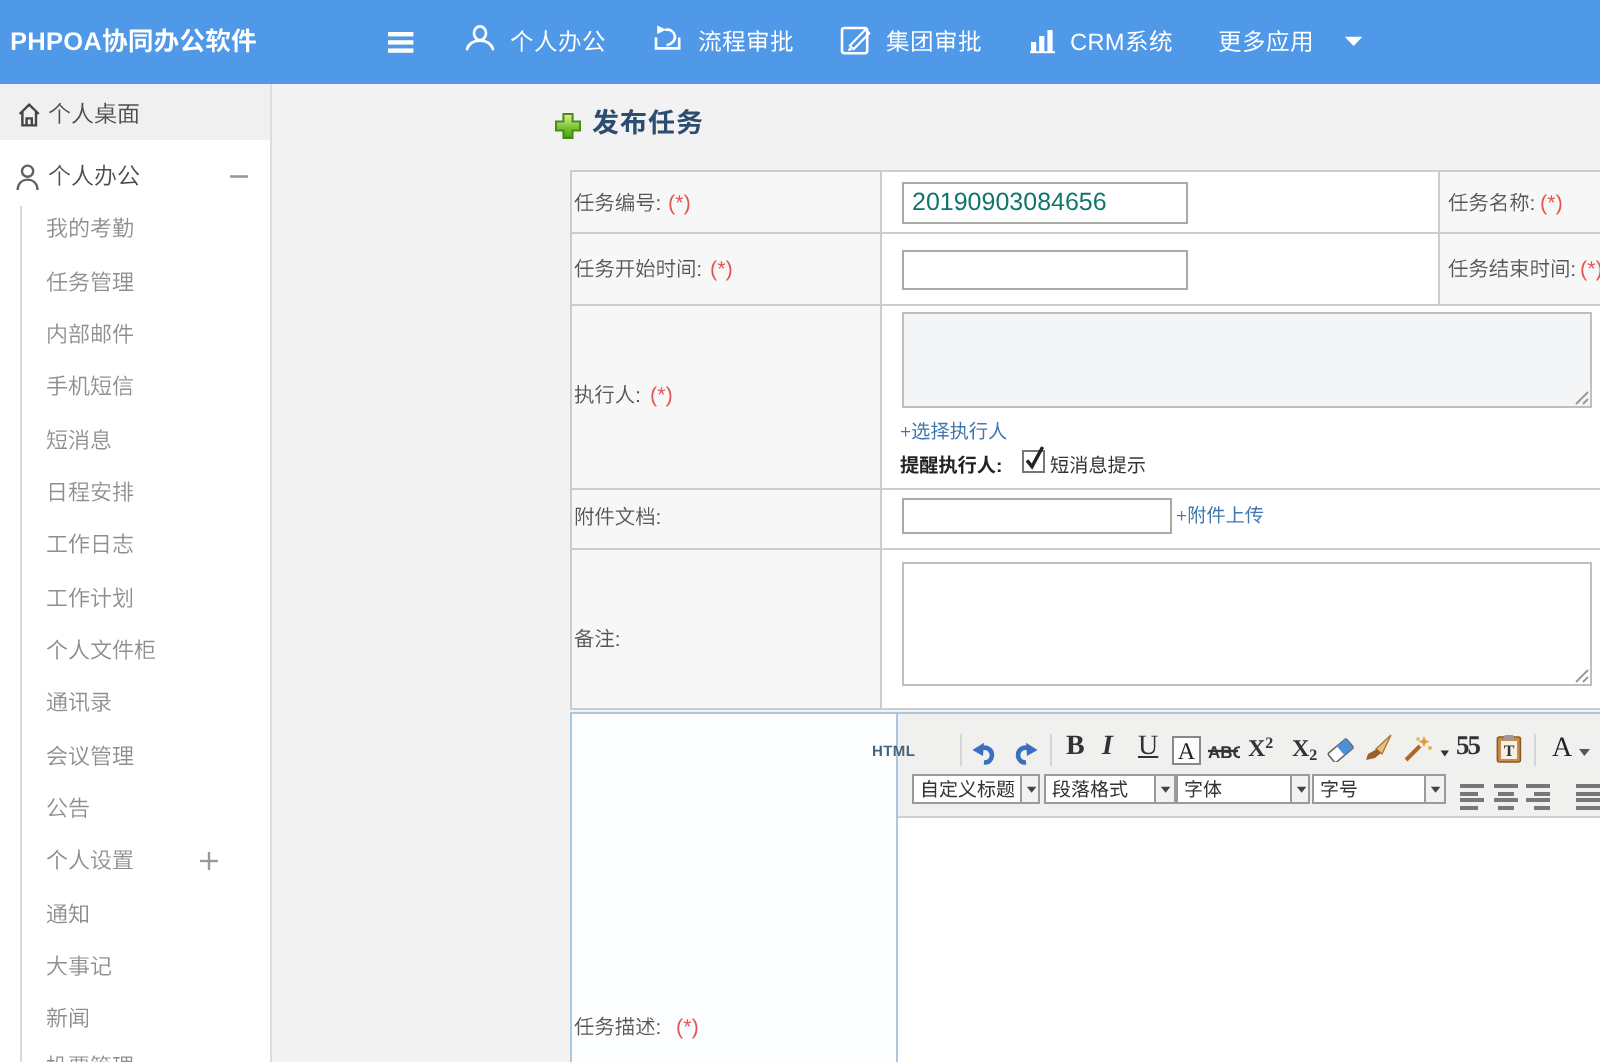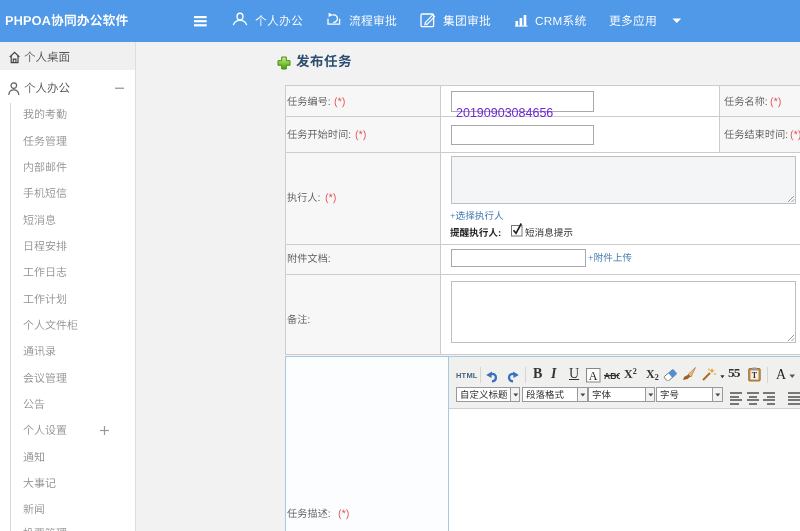--- a/index.html
+++ b/index.html
@@ -184,21 +184,21 @@
 <svg style="position:absolute;left:325px;top:189.3px" width="14" height="15">
     <path transform="translate(0,12)" d="M0.7 -2.8Q0.7 -4.3 1.1 -5.5Q1.6 -6.8 2.6 -7.8H3.5Q2.5 -6.7 2.1 -5.5Q1.6 -4.3 1.6 -2.8Q1.6 -1.3 2.1 -0.1Q2.5 1.1 3.5 2.2H2.6Q1.6 1.2 1.1 -0.1Q0.7 -1.3 0.7 -2.8Z M6 -5.9 7.4 -6.4 7.6 -5.7 6.2 -5.3 7.1 -4 6.5 -3.6 5.7 -5 4.9 -3.7 4.3 -4 5.3 -5.3 3.8 -5.7 4 -6.4 5.4 -5.9 5.4 -7.4H6.1Z M10.7 -2.8Q10.7 -1.3 10.3 0Q9.8 1.2 8.8 2.2H7.9Q8.9 1.1 9.3 -0.1Q9.8 -1.3 9.8 -2.8Q9.8 -4.3 9.3 -5.5Q8.9 -6.7 7.9 -7.8H8.8Q9.8 -6.8 10.3 -5.5Q10.7 -4.3 10.7 -2.8Z" fill="#e05555"></path>
   </svg>
 <svg style="position:absolute;left:287px;top:251.3px" width="46" height="14">
     <path transform="translate(0,11)" d="M5.9 -4.2C6.2 -3.5 6.7 -2.5 6.9 -1.9L7.5 -2.2C7.3 -2.8 6.8 -3.7 6.4 -4.5ZM8.2 -8.4V-6.2H5.6V-5.5H8.2V-0.1C8.2 0.1 8.1 0.1 8 0.1C7.8 0.1 7.3 0.1 6.8 0.1C6.9 0.3 7 0.6 7 0.8C7.8 0.8 8.2 0.8 8.5 0.7C8.8 0.5 8.9 0.3 8.9 -0.1V-5.5H9.8V-6.2H8.9V-8.4ZM5.3 -8.5C4.8 -7 4.1 -5.6 3.2 -4.6C3.4 -4.5 3.6 -4.2 3.7 -4C3.9 -4.4 4.2 -4.7 4.5 -5.2V0.7H5.1V-6.3C5.4 -7 5.7 -7.7 5.9 -8.4ZM0.9 -8.1V0.8H1.5V-7.5H2.8C2.6 -6.8 2.3 -5.8 2 -5C2.7 -4.2 2.9 -3.5 2.9 -2.9C2.9 -2.5 2.8 -2.2 2.7 -2.1C2.6 -2.1 2.5 -2 2.4 -2C2.2 -2 2.1 -2 1.8 -2C1.9 -1.9 2 -1.6 2 -1.4C2.2 -1.4 2.4 -1.4 2.6 -1.4C2.8 -1.5 3 -1.5 3.1 -1.6C3.4 -1.8 3.5 -2.3 3.5 -2.8C3.5 -3.5 3.3 -4.2 2.6 -5.1C3 -6 3.3 -7 3.6 -7.9L3.2 -8.1L3.1 -8.1Z M13.4 -3.4V-2.8H16.4V0.8H17.1V-2.8H19.9V-3.4H17.1V-5.8H19.5V-6.4H17.1V-8.4H16.4V-6.4H14.9C15.1 -6.9 15.2 -7.4 15.3 -7.9L14.6 -8C14.4 -6.7 14 -5.4 13.4 -4.5C13.5 -4.4 13.8 -4.3 14 -4.2C14.2 -4.6 14.5 -5.2 14.7 -5.8H16.4V-3.4ZM13 -8.5C12.4 -7 11.5 -5.4 10.5 -4.4C10.7 -4.2 10.9 -3.9 10.9 -3.7C11.3 -4.1 11.6 -4.5 11.9 -5V0.8H12.6V-6.1C13 -6.8 13.3 -7.6 13.6 -8.3Z M24.7 -8.4C25.1 -7.9 25.4 -7.2 25.5 -6.8L26.3 -7C26.1 -7.5 25.8 -8.1 25.4 -8.6ZM20.9 -6.7V-6.1H22.5C23.1 -4.5 23.9 -3.1 25 -2C23.9 -1.1 22.5 -0.4 20.8 0.1C20.9 0.3 21.1 0.6 21.2 0.8C22.9 0.2 24.4 -0.5 25.5 -1.6C26.7 -0.5 28.1 0.3 29.8 0.7C29.9 0.5 30.1 0.3 30.2 0.1C28.6 -0.3 27.2 -1.1 26.1 -2C27.1 -3.1 27.9 -4.4 28.5 -6.1H30.1V-6.7ZM25.5 -2.5C24.5 -3.5 23.8 -4.7 23.2 -6.1H27.7C27.2 -4.6 26.5 -3.5 25.5 -2.5Z M39.3 -7.9C39.1 -7.1 38.6 -6.1 38.3 -5.4L38.8 -5.3C39.2 -5.9 39.6 -6.9 40 -7.7ZM34.7 -7.7C35 -6.9 35.4 -5.9 35.6 -5.3L36.2 -5.5C36 -6.2 35.6 -7.1 35.2 -7.9ZM32.6 -8.6V-6.3H31.1V-5.7H32.5C32.2 -4.3 31.5 -2.6 30.9 -1.7C31 -1.6 31.2 -1.3 31.3 -1.1C31.8 -1.8 32.2 -3 32.6 -4.2V0.8H33.3V-4.5C33.6 -3.9 34 -3.3 34.1 -2.9L34.6 -3.5C34.4 -3.8 33.5 -5 33.3 -5.3V-5.7H34.6V-6.3H33.3V-8.6ZM34.4 -0.6V0H39.2V0.7H39.9V-4.8H37.6V-8.5H37V-4.8H34.6V-4.1H39.2V-2.7H34.7V-2.1H39.2V-0.6Z M41.7 -4.4V-5.4H42.7V-4.4ZM41.7 0V-1H42.7V0Z" fill="#555555"></path>
   </svg>
 <svg style="position:absolute;left:287px;top:312.3px" width="26" height="14">
     <path transform="translate(0,11)" d="M7.1 -7.1C6.6 -6.5 5.9 -6 5.1 -5.6C4.4 -6 3.8 -6.4 3.3 -6.9L3.4 -7.1ZM3.8 -8.6C3.3 -7.7 2.3 -6.7 0.8 -5.9C1 -5.8 1.2 -5.6 1.3 -5.4C1.9 -5.8 2.4 -6.1 2.9 -6.5C3.3 -6 3.8 -5.6 4.4 -5.3C3.1 -4.7 1.7 -4.4 0.3 -4.2C0.4 -4 0.6 -3.7 0.6 -3.5C2.1 -3.8 3.7 -4.2 5.1 -4.9C6.4 -4.3 7.9 -3.9 9.5 -3.7C9.6 -3.9 9.8 -4.1 9.9 -4.3C8.4 -4.5 7 -4.8 5.8 -5.3C6.8 -5.9 7.6 -6.6 8.2 -7.4L7.8 -7.7L7.6 -7.7H4C4.2 -7.9 4.4 -8.2 4.5 -8.4ZM2.5 -1.4H4.7V-0.1H2.5ZM2.5 -1.9V-3H4.7V-1.9ZM7.7 -1.4V-0.1H5.4V-1.4ZM7.7 -1.9H5.4V-3H7.7ZM1.8 -3.7V0.8H2.5V0.5H7.7V0.8H8.4V-3.7Z M11.2 -7.9C11.8 -7.6 12.7 -7.1 13.1 -6.8L13.5 -7.4C13.1 -7.7 12.2 -8.1 11.6 -8.4ZM10.6 -5.1C11.3 -4.8 12.1 -4.3 12.5 -4L12.9 -4.6C12.5 -4.9 11.6 -5.3 11 -5.6ZM10.9 0.2 11.5 0.7C12.1 -0.3 12.8 -1.6 13.4 -2.6L12.9 -3.1C12.3 -1.9 11.5 -0.6 10.9 0.2ZM15.8 -8.4C16.1 -7.8 16.5 -7.1 16.7 -6.7L17.3 -6.9C17.2 -7.4 16.8 -8.1 16.4 -8.6ZM13.6 -6.6V-5.9H16.3V-3.6H14V-2.9H16.3V-0.2H13.2V0.5H20V-0.2H17V-2.9H19.4V-3.6H17V-5.9H19.7V-6.6Z M21.3 -4.4V-5.4H22.3V-4.4ZM21.3 0V-1H22.3V0Z" fill="#555555"></path>
   </svg>
 <div style="position:absolute;left:451px;top:91px;width:143px;height:20.5px;background:#fff;border:1px solid #a9a9a9;box-sizing:border-box;"></div>
-<div style="position:absolute;left:456px;top:93.5px;font:normal 12.5px 'Liberation Sans', sans-serif;color:#6d28d9;white-space:nowrap;margin-top:12px;">20190903084656</div>
+<div style="position:absolute;left:456px;top:93.5px;font:normal 12.5px 'Liberation Sans', sans-serif;color:#0f766e;white-space:nowrap;">20190903084656</div>
 <div style="position:absolute;left:451px;top:125px;width:143px;height:20px;background:#fff;border:1px solid #a9a9a9;box-sizing:border-box;"></div>
 <div style="position:absolute;left:451px;top:155.5px;width:345px;height:48px;background:#f4f5f6;border:1px solid #bcc0c4;box-sizing:border-box;"></div>
 <svg style="position:absolute;left:787px;top:194.5px" width="8" height="8" stroke="#999" stroke-width="1">
     <line x1="7" y1="1" x2="1" y2="7"></line>
     <line x1="7" y1="4.5" x2="4.5" y2="7"></line>
   </svg>
 <svg style="position:absolute;left:450px;top:207.8px" width="56" height="13">
     <path transform="translate(0,11)" d="M3.1 -2.9V-0.8H2.5V-2.9H0.5V-3.5H2.5V-5.5H3.1V-3.5H5.1V-2.9Z M6.2 -7.3C6.7 -6.9 7.4 -6.2 7.7 -5.7L8.3 -6.2C8 -6.6 7.3 -7.3 6.7 -7.7ZM9.9 -7.8C9.7 -6.9 9.3 -6.1 8.7 -5.5C8.9 -5.4 9.2 -5.2 9.4 -5.1C9.6 -5.4 9.8 -5.7 10 -6.1H11.4V-4.7H8.7V-4.1H10.4C10.3 -2.8 9.9 -1.9 8.4 -1.4C8.6 -1.2 8.8 -1 8.9 -0.8C10.5 -1.4 11 -2.5 11.1 -4.1H12.1V-1.8C12.1 -1.1 12.3 -0.9 13 -0.9C13.2 -0.9 13.8 -0.9 13.9 -0.9C14.6 -0.9 14.7 -1.2 14.8 -2.4C14.6 -2.5 14.3 -2.6 14.2 -2.7C14.2 -1.7 14.1 -1.6 13.9 -1.6C13.7 -1.6 13.2 -1.6 13.1 -1.6C12.9 -1.6 12.8 -1.6 12.8 -1.8V-4.1H14.7V-4.7H12.1V-6.1H14.3V-6.7H12.1V-8H11.4V-6.7H10.3C10.4 -7 10.5 -7.3 10.6 -7.6ZM8 -4.4H6.1V-3.7H7.3V-0.8C6.9 -0.6 6.5 -0.3 6 0.1L6.5 0.8C7.1 0.2 7.6 -0.3 7.9 -0.3C8.2 -0.3 8.4 0 8.8 0.2C9.5 0.6 10.3 0.7 11.4 0.7C12.3 0.7 13.9 0.6 14.7 0.6C14.7 0.3 14.8 0 14.9 -0.2C13.9 -0.1 12.5 0 11.4 0C10.4 0 9.6 -0.1 9 -0.4C8.5 -0.7 8.3 -0.9 8 -1Z M16.9 -8.1V-6.1H15.6V-5.5H16.9V-3.4C16.4 -3.3 15.9 -3.1 15.6 -3L15.7 -2.3L16.9 -2.7V-0.1C16.9 0 16.9 0 16.7 0.1C16.6 0.1 16.3 0.1 15.8 0C15.9 0.2 16 0.5 16.1 0.7C16.7 0.7 17 0.7 17.3 0.6C17.5 0.5 17.6 0.3 17.6 -0.1V-2.9L18.7 -3.3L18.6 -4L17.6 -3.6V-5.5H18.7V-6.1H17.6V-8.1ZM22.9 -6.9C22.6 -6.4 22.1 -6 21.6 -5.6C21.1 -6 20.6 -6.4 20.3 -6.9ZM19 -7.6V-6.9H19.6C20 -6.3 20.4 -5.7 21 -5.2C20.3 -4.8 19.4 -4.4 18.6 -4.2C18.7 -4.1 18.9 -3.8 19 -3.6C19.9 -3.9 20.7 -4.3 21.5 -4.8C22.3 -4.3 23.2 -3.9 24.1 -3.6C24.2 -3.8 24.4 -4.1 24.6 -4.2C23.7 -4.4 22.8 -4.8 22.1 -5.2C22.9 -5.8 23.5 -6.5 23.9 -7.3L23.5 -7.6L23.4 -7.6ZM21.2 -4V-3.1H19.2V-2.5H21.2V-1.5H18.7V-0.8H21.2V0.8H21.9V-0.8H24.4V-1.5H21.9V-2.5H23.7V-3.1H21.9V-4Z M26.5 -8.1V-6H25.3V-5.4H26.5V-3.3L25.1 -2.9L25.3 -2.2L26.5 -2.6V-0.1C26.5 0 26.4 0.1 26.3 0.1C26.2 0.1 25.8 0.1 25.4 0.1C25.5 0.3 25.6 0.6 25.6 0.8C26.2 0.8 26.6 0.7 26.8 0.6C27.1 0.5 27.2 0.3 27.2 -0.1V-2.8L28.3 -3.2L28.2 -3.9L27.2 -3.6V-5.4H28.2V-6H27.2V-8.1ZM29.8 -8.1C29.9 -7.3 29.9 -6.7 29.9 -6H28.4V-5.3H29.9C29.8 -4.7 29.8 -4.1 29.7 -3.5L28.8 -4L28.4 -3.6C28.8 -3.3 29.2 -3.1 29.6 -2.9C29.3 -1.5 28.6 -0.5 27.4 0.2C27.6 0.3 27.9 0.7 28 0.8C29.2 0 29.8 -1.1 30.2 -2.5C30.7 -2.1 31.2 -1.8 31.5 -1.6L31.9 -2.1C31.5 -2.4 31 -2.8 30.3 -3.2C30.4 -3.8 30.5 -4.5 30.5 -5.3H32C32 -1.5 31.9 0.8 33.1 0.8C33.7 0.8 34 0.4 34.1 -0.9C33.9 -0.9 33.6 -1.1 33.4 -1.2C33.4 -0.2 33.3 0.1 33.2 0.1C32.6 0.1 32.6 -2 32.7 -6H30.6C30.6 -6.7 30.6 -7.3 30.6 -8.1Z M38.6 -7.5V-6.8H43.3V-7.5ZM37 -8.1C36.5 -7.4 35.5 -6.5 34.7 -6C34.9 -5.8 35.1 -5.6 35.2 -5.4C36 -6 37 -7 37.7 -7.8ZM38.2 -4.8V-4.1H41.4V-0.2C41.4 0 41.3 0 41.1 0C41 0.1 40.3 0.1 39.6 0C39.7 0.2 39.8 0.5 39.9 0.7C40.8 0.7 41.4 0.7 41.7 0.6C42 0.5 42.1 0.3 42.1 -0.2V-4.1H43.6V-4.8ZM37.4 -6C36.7 -4.9 35.6 -3.8 34.6 -3.1C34.8 -2.9 35 -2.6 35.2 -2.5C35.5 -2.8 35.9 -3.1 36.2 -3.5V0.8H37V-4.3C37.4 -4.8 37.7 -5.3 38 -5.8Z M48.4 -8C48.4 -6.6 48.4 -1.9 44.4 0.2C44.6 0.3 44.9 0.5 45 0.7C47.4 -0.5 48.4 -2.7 48.8 -4.6C49.3 -2.8 50.3 -0.4 52.7 0.7C52.9 0.5 53.1 0.2 53.3 0.1C49.9 -1.4 49.3 -5.5 49.1 -6.6C49.2 -7.2 49.2 -7.7 49.2 -8Z" fill="#4077ad"></path>
   </svg>
 <svg style="position:absolute;left:450px;top:224.5px" width="54" height="13">
@@ -226,21 +226,21 @@
 <div style="position:absolute;left:448px;top:355.5px;width:1px;height:175.5px;background:#aac7e2;"></div>
 <svg style="position:absolute;left:287px;top:506.3px" width="46" height="14">
     <path transform="translate(0,11)" d="M3.5 -0.3V0.4H9.6V-0.3H6.8V-3.5H9.8V-4.2H6.8V-7.1C7.8 -7.3 8.6 -7.5 9.3 -7.7L8.8 -8.3C7.6 -7.8 5.3 -7.4 3.4 -7.2C3.5 -7 3.6 -6.8 3.6 -6.6C4.4 -6.7 5.3 -6.8 6.2 -7V-4.2H3.1V-3.5H6.2V-0.3ZM3.1 -8.5C2.4 -6.9 1.4 -5.4 0.2 -4.3C0.4 -4.2 0.6 -3.8 0.7 -3.7C1.1 -4.1 1.5 -4.6 1.9 -5.1V0.8H2.6V-6.2C3 -6.9 3.4 -7.6 3.7 -8.3Z M14.8 -3.9C14.8 -3.5 14.7 -3.2 14.6 -2.9H11.5V-2.2H14.4C13.8 -0.9 12.6 -0.2 10.8 0.2C10.9 0.3 11.1 0.6 11.2 0.8C13.2 0.3 14.5 -0.6 15.1 -2.2H18.3C18.1 -0.8 17.9 -0.2 17.7 0C17.6 0.1 17.4 0.1 17.2 0.1C17 0.1 16.3 0.1 15.7 0C15.8 0.2 15.9 0.5 15.9 0.7C16.5 0.7 17.1 0.7 17.4 0.7C17.8 0.7 18 0.6 18.2 0.4C18.6 0.1 18.8 -0.7 19 -2.5C19 -2.6 19 -2.9 19 -2.9H15.3C15.4 -3.2 15.5 -3.5 15.5 -3.8ZM17.8 -6.9C17.2 -6.3 16.4 -5.7 15.4 -5.3C14.6 -5.7 13.9 -6.2 13.5 -6.7L13.6 -6.9ZM14.1 -8.6C13.6 -7.7 12.6 -6.6 11.1 -5.8C11.3 -5.7 11.5 -5.5 11.6 -5.3C12.1 -5.6 12.6 -6 13 -6.3C13.5 -5.8 14 -5.4 14.6 -5.1C13.4 -4.7 12 -4.4 10.7 -4.3C10.8 -4.1 10.9 -3.8 10.9 -3.7C12.4 -3.8 14 -4.2 15.4 -4.7C16.6 -4.2 18 -3.9 19.6 -3.8C19.7 -4 19.8 -4.2 20 -4.4C18.6 -4.5 17.3 -4.7 16.2 -5C17.3 -5.6 18.3 -6.3 18.9 -7.2L18.5 -7.5L18.4 -7.5H14.2C14.4 -7.8 14.7 -8.1 14.9 -8.4Z M28.1 -8.5V-7.1H26.2V-8.5H25.5V-7.1H24.1V-6.4H25.5V-5.1H26.2V-6.4H28.1V-5.1H28.7V-6.4H30.1V-7.1H28.7V-8.5ZM25.1 -1.9H26.8V-0.4H25.1ZM25.1 -2.5V-4H26.8V-2.5ZM29.1 -1.9V-0.4H27.4V-1.9ZM29.1 -2.5H27.4V-4H29.1ZM24.5 -4.6V0.8H25.1V0.3H29.1V0.7H29.7V-4.6ZM22.1 -8.5V-6.5H20.8V-5.8H22.1V-3.5C21.6 -3.3 21.1 -3.2 20.7 -3.1L20.9 -2.4L22.1 -2.8V-0.1C22.1 0.1 22.1 0.1 21.9 0.1C21.8 0.1 21.4 0.1 20.9 0.1C21 0.3 21.1 0.6 21.1 0.7C21.8 0.7 22.2 0.7 22.4 0.6C22.6 0.5 22.7 0.3 22.7 -0.1V-3L23.9 -3.4L23.8 -4L22.7 -3.7V-5.8H23.9V-6.5H22.7V-8.5Z M37.8 -8C38.3 -7.6 38.9 -7.1 39.2 -6.7L39.7 -7.1C39.4 -7.4 38.8 -8 38.3 -8.3ZM31.3 -7.8C31.9 -7.2 32.6 -6.4 32.9 -5.9L33.4 -6.3C33.1 -6.8 32.4 -7.6 31.9 -8.1ZM36.7 -8.4V-6.5H33.9V-5.9H36.3C35.7 -4.3 34.7 -2.8 33.7 -2C33.8 -1.9 34.1 -1.6 34.2 -1.5C35.1 -2.3 36 -3.7 36.7 -5.2V-0.7H37.3V-5.1C38.3 -4 39.2 -2.8 39.7 -1.9L40.2 -2.3C39.7 -3.3 38.5 -4.8 37.5 -5.9H40.2V-6.5H37.3V-8.4ZM33.3 -4.9H31.1V-4.3H32.6V-1.1C32.2 -1 31.6 -0.5 31.1 0L31.5 0.6C32 0 32.6 -0.6 33 -0.6C33.2 -0.6 33.5 -0.3 33.9 0C34.6 0.4 35.5 0.5 36.7 0.5C37.6 0.5 39.5 0.4 40.2 0.4C40.2 0.2 40.3 -0.1 40.4 -0.3C39.4 -0.2 37.9 -0.1 36.7 -0.1C35.6 -0.1 34.7 -0.2 34.1 -0.6C33.7 -0.8 33.5 -1 33.3 -1.1Z M41.7 -4.4V-5.4H42.7V-4.4ZM41.7 0V-1H42.7V0Z" fill="#555555"></path>
   </svg>
 <svg style="position:absolute;left:338px;top:505.3px" width="14" height="15">
     <path transform="translate(0,12)" d="M0.7 -2.8Q0.7 -4.3 1.1 -5.5Q1.6 -6.8 2.6 -7.8H3.5Q2.5 -6.7 2.1 -5.5Q1.6 -4.3 1.6 -2.8Q1.6 -1.3 2.1 -0.1Q2.5 1.1 3.5 2.2H2.6Q1.6 1.2 1.1 -0.1Q0.7 -1.3 0.7 -2.8Z M6 -5.9 7.4 -6.4 7.6 -5.7 6.2 -5.3 7.1 -4 6.5 -3.6 5.7 -5 4.9 -3.7 4.3 -4 5.3 -5.3 3.8 -5.7 4 -6.4 5.4 -5.9 5.4 -7.4H6.1Z M10.7 -2.8Q10.7 -1.3 10.3 0Q9.8 1.2 8.8 2.2H7.9Q8.9 1.1 9.3 -0.1Q9.8 -1.3 9.8 -2.8Q9.8 -4.3 9.3 -5.5Q8.9 -6.7 7.9 -7.8H8.8Q9.8 -6.8 10.3 -5.5Q10.7 -4.3 10.7 -2.8Z" fill="#e05555"></path>
   </svg>
 <div style="position:absolute;left:449px;top:356.5px;width:351px;height:51px;background:#f0f0ee;"></div>
 <div style="position:absolute;left:449px;top:408px;width:351px;height:1px;background:#cfcfcf;"></div>
 <div style="position:absolute;left:449px;top:409px;width:351px;height:122px;background:#ffffff;"></div>
-<div style="position:absolute;left:456px;top:371px;font:bold 7.5px 'Liberation Sans', sans-serif;color:#46647e;white-space:nowrap;letter-spacing:0.2px;">HTML</div>
+<div style="position:absolute;left:436px;top:371px;font:bold 7.5px 'Liberation Sans', sans-serif;color:#46647e;white-space:nowrap;letter-spacing:0.2px;">HTML</div>
 <div style="position:absolute;left:479.5px;top:367px;width:1px;height:16px;background:#d5d5d5;"></div>
 <svg style="position:absolute;left:486px;top:371px" width="13" height="13">
     <path d="M4.5,3 C8,2.2 10.3,4.2 9.9,7.2 C9.6,9.2 8,10.4 6,10.2" fill="none" stroke="#3a6fc0" stroke-width="2.3"></path>
     <path d="M0.2,4 L6,0.4 L5.5,7 Z" fill="#3a6fc0"></path>
   </svg>
 <svg style="position:absolute;left:505.5px;top:371px" width="13" height="13">
     <path d="M8.5,3 C5,2.2 2.7,4.2 3.1,7.2 C3.4,9.2 5,10.4 7,10.2" fill="none" stroke="#3a6fc0" stroke-width="2.3"></path>
     <path d="M12.8,4 L7,0.4 L7.5,7 Z" fill="#3a6fc0"></path>
   </svg>
 <div style="position:absolute;left:524.5px;top:367px;width:1px;height:16px;background:#d5d5d5;"></div>

